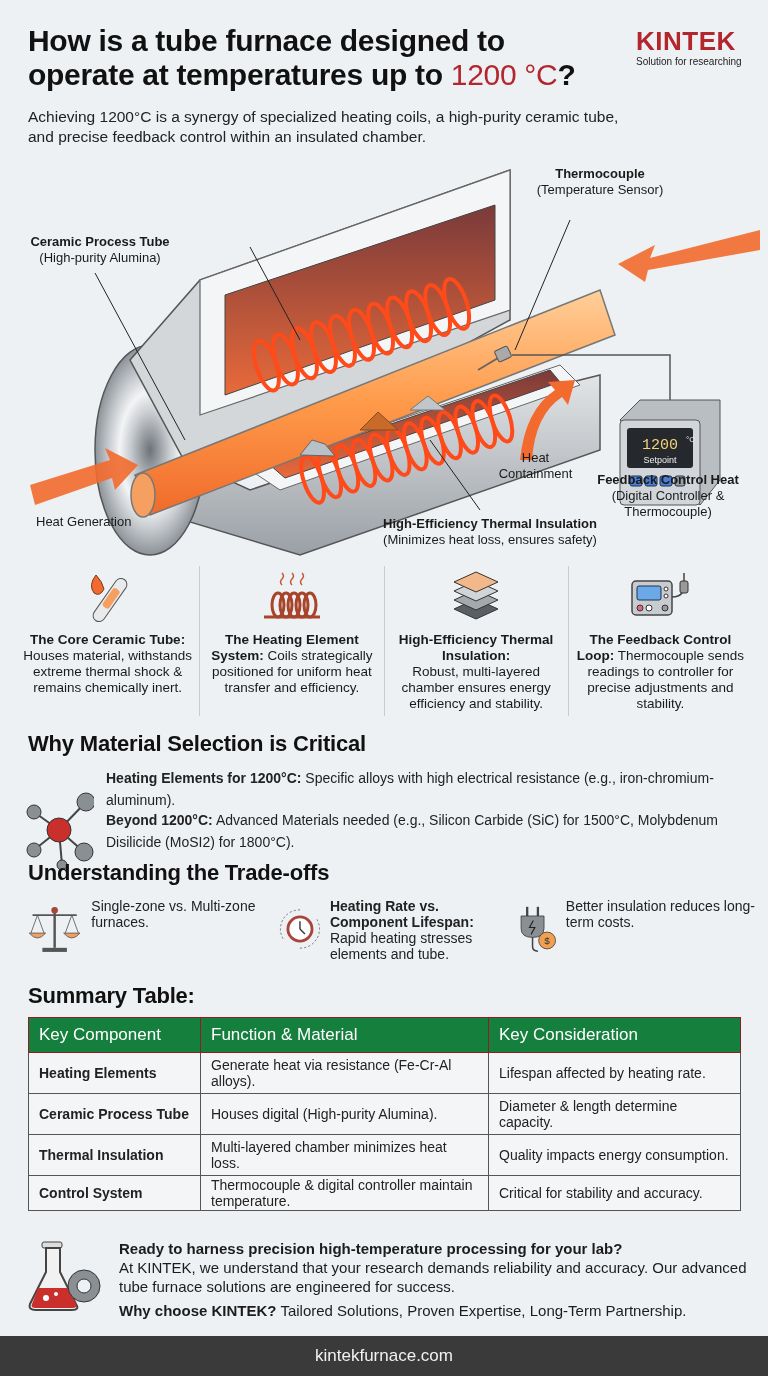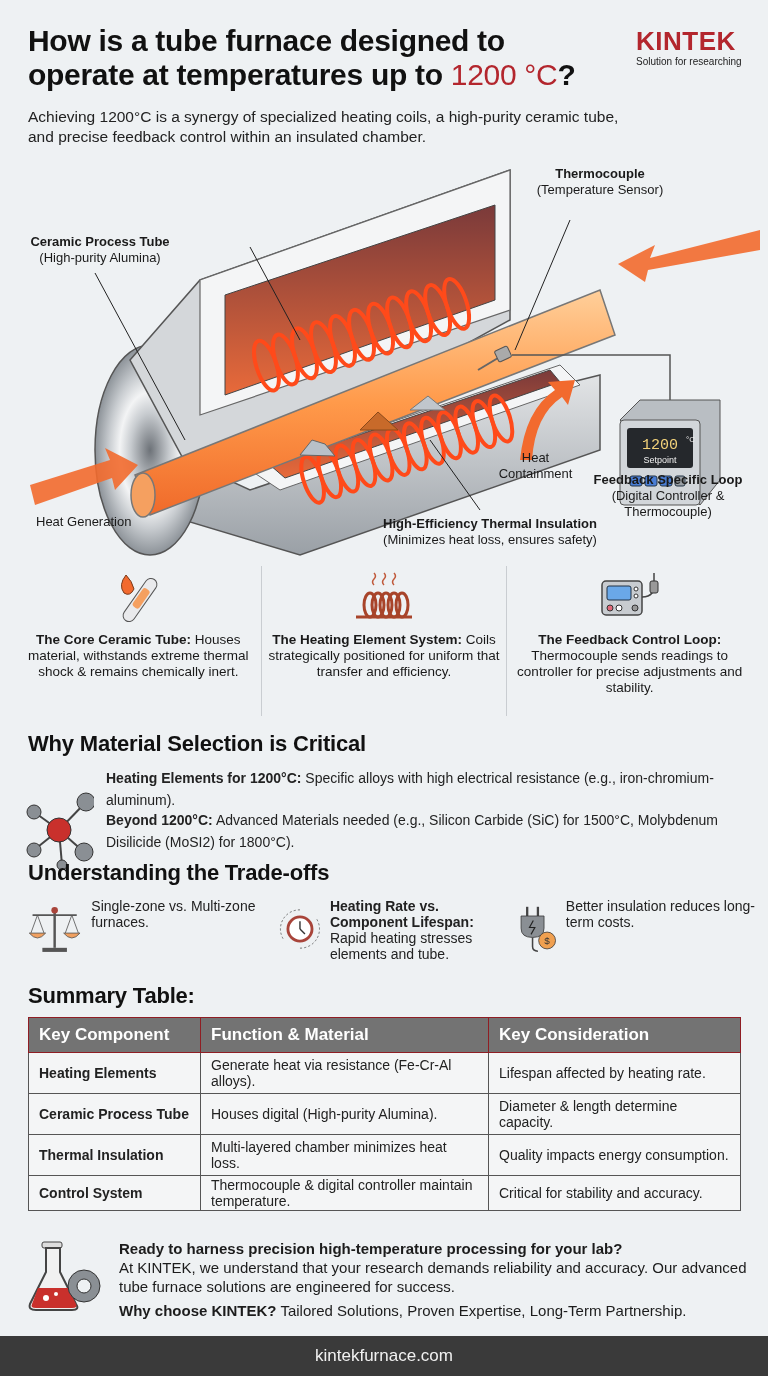--- a/index.html
+++ b/index.html
@@ -54,21 +54,21 @@
 
   .trade { display: flex; align-items: flex-start; }
   .trade .ttxt { font-size: 14px; line-height: 16px; color: #222; margin-left: 8px; }
   .trade .ttxt b { font-weight: 700; display: block; }
 
   table.summary {
     border-collapse: collapse; width: 713px; background: #f4f5f6;
     font-size: 14px;
   }
   table.summary th {
-    background: #737373; color: #fff; text-align: left; font-weight: 700;
+    background: #15803d; color: #fff; text-align: left; font-weight: 400;
     font-size: 17px; padding: 0 10px; height: 35px; border: 1px solid #8f1d23;
   }
   table.summary td {
     border: 1px solid #555; padding: 0 10px; height: 41px; vertical-align: middle;
     line-height: 16px; color: #222;
   }
   table.summary tr:nth-child(4) td { height: 35px; }
   table.summary td.comp { font-weight: 700; width: 172px; }
   table.summary td.func { width: 288px; }
 
@@ -204,21 +204,21 @@
     <b>Thermocouple</b><br>
     <span>(Temperature Sensor)</span>
   </div>
   <div class="abs callout" style="left:20px; top:74px; width:160px;">
     <b>Ceramic Process Tube</b><br>
     <span>(High-purity Alumina)</span>
   </div>
   <div class="abs callout" style="left:36px; top:354px; width:120px; text-align:left;">Heat Generation</div>
   <div class="abs callout" style="left:488px; top:290px; width:95px;">Heat Containment</div>
   <div class="abs callout" style="left:588px; top:312px; width:160px;">
-    <b>Feedback Specific Loop</b><br>
+    <b>Feedback Control Heat</b><br>
     <span>(Digital Controller &amp; Thermocouple)</span>
   </div>
   <div class="abs callout" style="left:360px; top:356px; width:260px;">
     <b>High-Efficiency Thermal Insulation</b><br>
     <span>(Minimizes heat loss, ensures safety)</span>
   </div>
 </div>
 
 <div class="abs features">
   <div class="feature">
@@ -242,21 +242,32 @@
         <g stroke="#a8442a" stroke-width="3" fill="none">
           <ellipse cx="18" cy="38" rx="6" ry="12"></ellipse>
             <ellipse cx="26" cy="38" rx="6" ry="12"></ellipse>
             <ellipse cx="34" cy="38" rx="6" ry="12"></ellipse>
           <ellipse cx="42" cy="38" rx="6" ry="12"></ellipse>
             <ellipse cx="50" cy="38" rx="6" ry="12"></ellipse>
           <line x1="4" y1="50" x2="60" y2="50"></line>
         </g>
       </svg>
     </div>
-    <div class="ftxt"><b>The Heating Element System:</b> <span>Coils strategically positioned for uniform that transfer and efficiency.</span></div>
+    <div class="ftxt"><b>The Heating Element System:</b> <span>Coils strategically positioned for uniform heat transfer and efficiency.</span></div>
+  </div>
+  <div class="feature">
+    <div class="icon">
+      <svg width="60" height="60" viewBox="0 0 60 60">
+        <path d="M8 42 L30 32 L52 42 L30 52 Z" fill="#5a5f64" stroke="#333"></path>
+        <path d="M8 33 L30 23 L52 33 L30 43 Z" fill="#a4a9ae" stroke="#333"></path>
+        <path d="M8 24 L30 14 L52 24 L30 34 Z" fill="#d2d5d8" stroke="#333"></path>
+        <path d="M8 15 L30 5 L52 15 L30 25 Z" fill="#f2b88a" stroke="#333"></path>
+      </svg>
+    </div>
+    <div class="ftxt"><b>High-Efficiency Thermal Insulation:</b><br><span>Robust, multi-layered chamber ensures energy efficiency and stability.</span></div>
   </div>
   <div class="feature">
     <div class="icon">
       <svg width="64" height="60" viewBox="0 0 64 60">
         <rect x="4" y="14" width="40" height="34" rx="4" fill="#c8ccd0" stroke="#444" stroke-width="1.5"></rect>
         <rect x="9" y="19" width="24" height="14" rx="2" fill="#6aa8e8" stroke="#234"></rect>
         <circle cx="38" cy="22" r="2" fill="#fff" stroke="#333"></circle>
           <circle cx="38" cy="29" r="2" fill="#fff" stroke="#333"></circle>
         <circle cx="12" cy="41" r="3" fill="#e06a7a" stroke="#333"></circle>
           <circle cx="21" cy="41" r="3" fill="#fff" stroke="#333"></circle>

